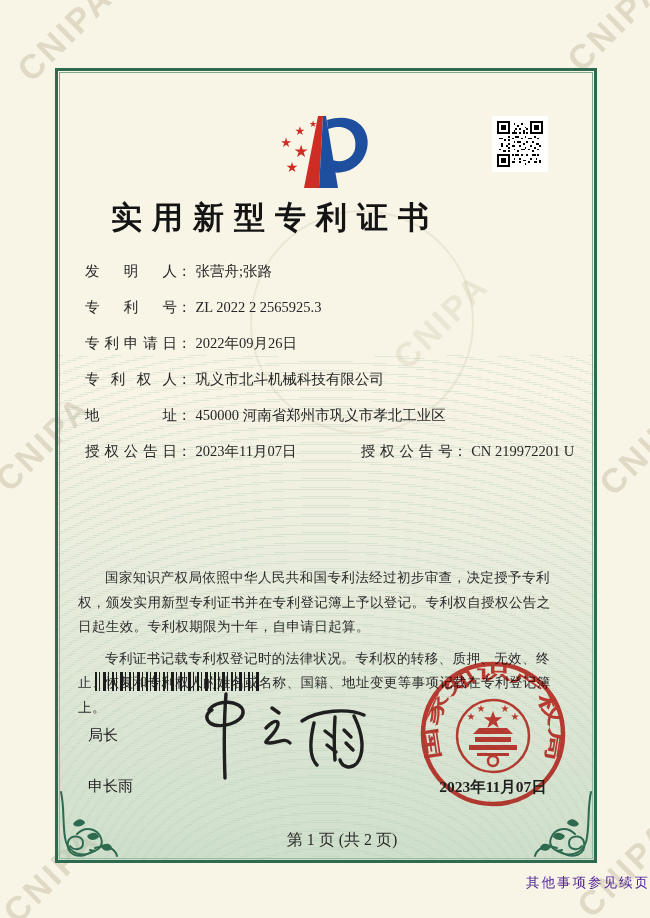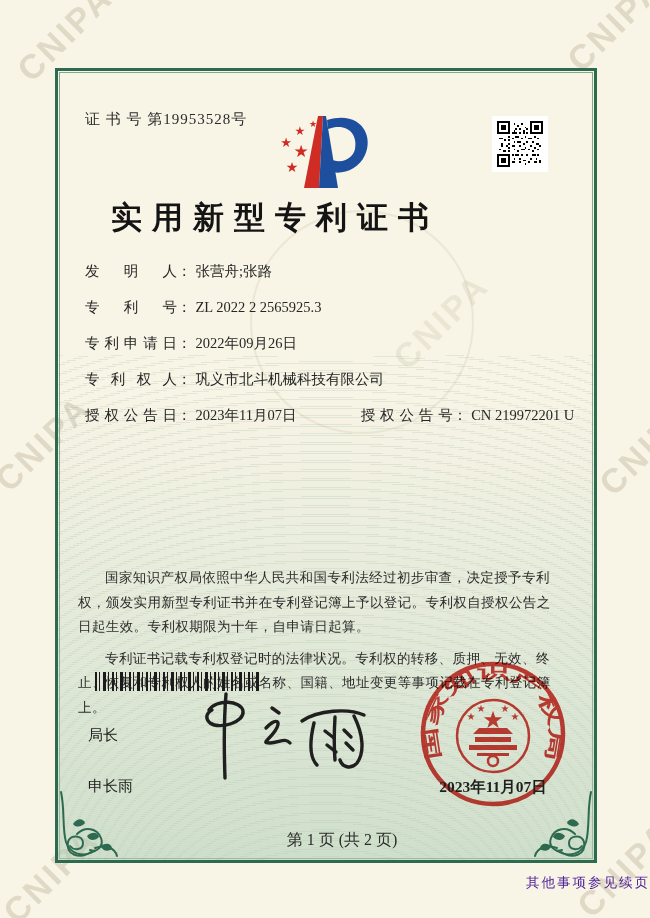--- a/index.html
+++ b/index.html
@@ -112,21 +112,20 @@
       <path d="M20,44 C28,36 40,38 44,48 C47,56 40,63 33,60"></path>
       <path d="M38,58 C48,54 58,58 60,66"></path>
     </g>
     <g fill="#2d6a4f">
       <path d="M16,34 C20,28 26,28 28,33 C25,37 19,38 16,34 Z"></path>
       <path d="M30,46 C35,41 41,42 42,47 C38,51 32,51 30,46 Z"></path>
       <path d="M44,56 C49,52 55,54 55,59 C51,62 45,61 44,56 Z"></path>
     </g>
   </svg>
 
-  <div class="cert-no">证 书 号 第19953528号</div>
 
   <svg class="logo" width="110" height="86" viewBox="0 0 110 86">
     <path d="M57,6 L52,6 L38,78 L53,78 Z" fill="#cf2c24"></path>
     <path d="M57,6 L60,6 L72,78 L53,78 Z" fill="#1d4f9e"></path>
     <path d="M61,10 C95,0 108,26 99,45 C91,63 68,67 58,58 L61,47 C74,56 87,49 89,39 C92,24 81,12 62,19 Z" fill="#1d4f9e"></path>
     <g fill="#cf2c24" font-family="'DejaVu Sans',sans-serif" text-anchor="middle">
       <text x="47" y="17" font-size="9">★</text>
       <text x="34" y="25" font-size="12">★</text>
       <text x="20" y="37" font-size="13">★</text>
       <text x="35" y="47" font-size="17">★</text>
@@ -171,20 +170,23 @@
     <div class="frow">
       <span class="flabel">专利号</span><span class="fcolon">：</span><span>ZL 2022 2 2565925.3</span>
     </div>
     <div class="frow">
       <span class="flabel">专利申请日</span><span class="fcolon">：</span><span>2022年09月26日</span>
     </div>
     <div class="frow">
       <span class="flabel">专利权人</span><span class="fcolon">：</span><span>巩义市北斗机械科技有限公司</span>
     </div>
     <div class="frow">
+      <span class="flabel">地址</span><span class="fcolon">：</span><span>450000 河南省郑州市巩义市孝北工业区</span>
+    </div>
+    <div class="frow">
       <span class="pair first">
         <span class="flabel">授权公告日</span><span class="fcolon">：</span><span>2023年11月07日</span>
       </span>
       <span class="pair">
         <span class="flabel">授权公告号</span><span class="fcolon">：</span><span>CN 219972201 U</span>
       </span>
     </div>
   </div>
 
   <div class="paras">

